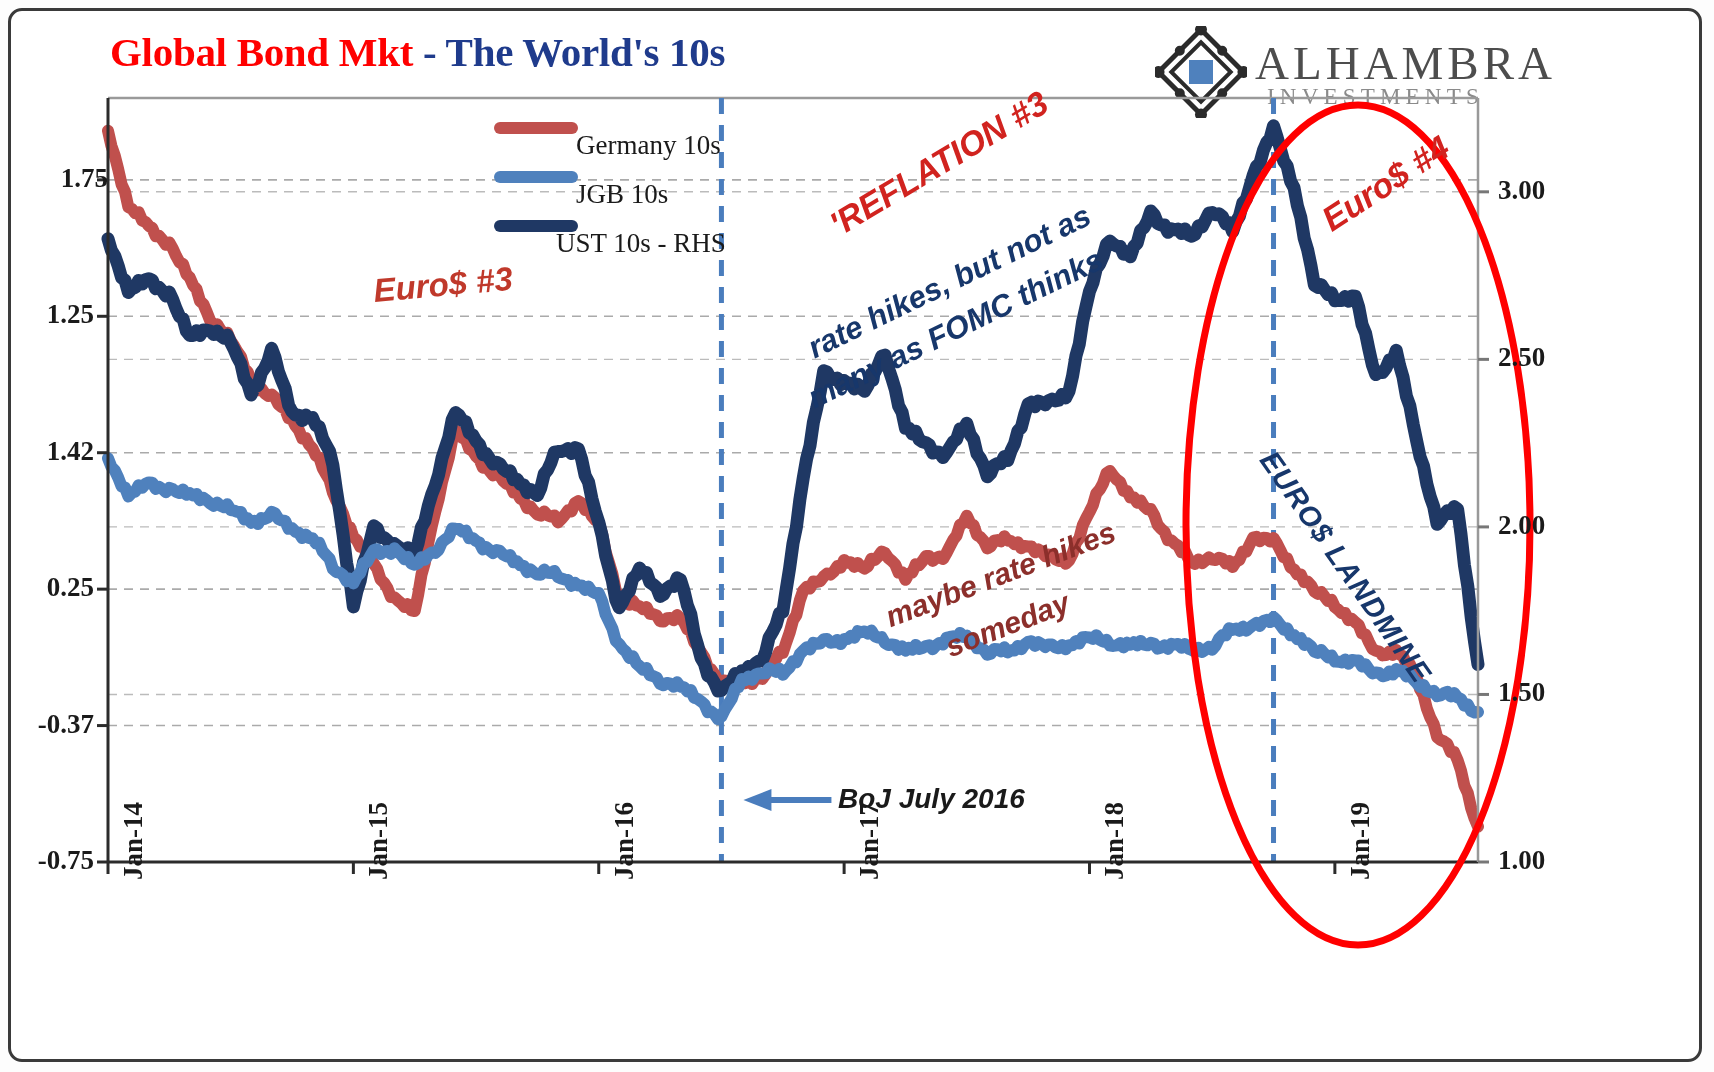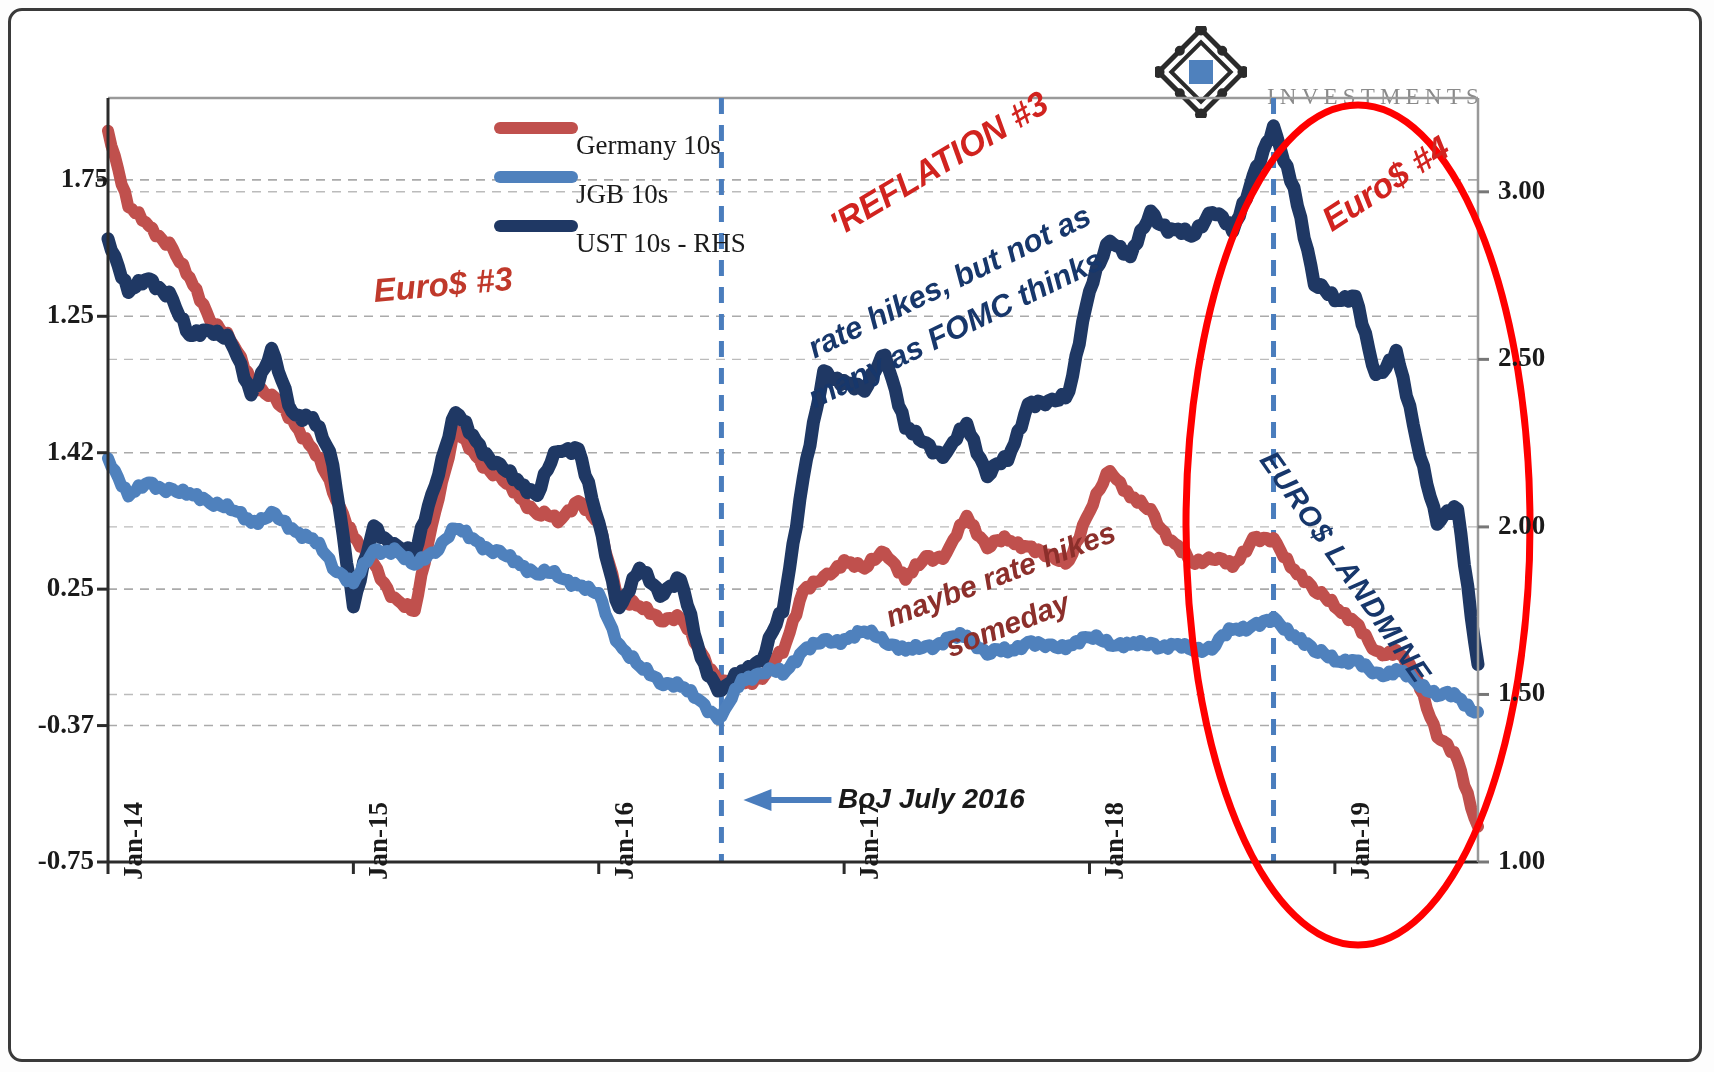--- a/index.html
+++ b/index.html
@@ -114,39 +114,43 @@
     left:838px;top:823px;font-size:28px;color:#1a1a1a;
   }
 </style>
 </head>
 <body>
 
 <div id="frame">
   <div class="outer-border"></div>
   <div class="inner-panel"></div>
 
+  <div id="title">
+    <span class="t-red">Global Bond Mkt</span><span class="t-blue"> - The World's 10s</span>
+  </div>
 
   <div id="logo">
     <div class="mark">
       <svg width="92" height="92" viewBox="0 0 92 92">
         <g transform="translate(46,46) rotate(45)">
           <rect x="-30" y="-30" width="60" height="60" fill="none" stroke="#2b2b2b" stroke-width="5"></rect>
           <rect x="-21" y="-21" width="42" height="42" fill="none" stroke="#2b2b2b" stroke-width="4"></rect>
           <rect x="-12" y="-12" width="24" height="24" fill="#4f81bd" transform="rotate(45)"></rect>
           <circle cx="-30" cy="-30" r="6" fill="#2b2b2b"></circle>
           <circle cx="30" cy="-30" r="6" fill="#2b2b2b"></circle>
           <circle cx="-30" cy="30" r="6" fill="#2b2b2b"></circle>
           <circle cx="30" cy="30" r="6" fill="#2b2b2b"></circle>
           <circle cx="0" cy="-30" r="5" fill="#2b2b2b"></circle>
           <circle cx="0" cy="30" r="5" fill="#2b2b2b"></circle>
           <circle cx="-30" cy="0" r="5" fill="#2b2b2b"></circle>
           <circle cx="30" cy="0" r="5" fill="#2b2b2b"></circle>
         </g>
       </svg>
     </div>
+    <div class="brand">ALHAMBRA</div>
     <div class="sub">INVESTMENTS</div>
   </div>
 
   <div id="plotwrap">
     <svg id="chart-svg" width="1714" height="1072">
         <line x1="108" x2="1478" y1="725.5714285714286" y2="725.5714285714286" stroke="#aaaaaa" stroke-width="1.6" stroke-dasharray="9 7"></line>
         <line x1="108" x2="1478" y1="589.1428571428571" y2="589.1428571428571" stroke="#aaaaaa" stroke-width="1.6" stroke-dasharray="9 7"></line>
         <line x1="108" x2="1478" y1="452.7142857142857" y2="452.7142857142857" stroke="#aaaaaa" stroke-width="1.6" stroke-dasharray="9 7"></line>
         <line x1="108" x2="1478" y1="316.2857142857142" y2="316.2857142857142" stroke="#aaaaaa" stroke-width="1.6" stroke-dasharray="9 7"></line>
         <line x1="108" x2="1478" y1="179.85714285714278" y2="179.85714285714278" stroke="#aaaaaa" stroke-width="1.6" stroke-dasharray="9 7"></line>
@@ -204,21 +208,21 @@
       <div class="xlbl" style="left: 118px; top: 880px;">Jan-14</div>
       <div class="xlbl" style="left: 363.373px; top: 880px;">Jan-15</div>
       <div class="xlbl" style="left: 608.746px; top: 880px;">Jan-16</div>
       <div class="xlbl" style="left: 854.119px; top: 880px;">Jan-17</div>
       <div class="xlbl" style="left: 1099.49px; top: 880px;">Jan-18</div>
       <div class="xlbl" style="left: 1344.87px; top: 880px;">Jan-19</div>
     </div>
   <div id="legend-layer">
       <div class="lg-text" style="left: 576px; top: 109px;">Germany 10s</div>
       <div class="lg-text" style="left: 576px; top: 158px;">JGB 10s</div>
-      <div class="lg-text" style="left: 576px; top: 207px;">UST 10s - RHS</div>
+      <div class="lg-text" style="left: 556px; top: 207px;">UST 10s - RHS</div>
     </div>
 
   <div class="ann" id="ann-euro3">Euro$ #3</div>
   <div class="ann" id="ann-reflation">'REFLATION #3</div>
   <div class="ann" id="ann-ratehikes1">rate hikes, but not as</div>
   <div class="ann" id="ann-ratehikes2">many as FOMC thinks</div>
   <div class="ann" id="ann-maybe1">maybe rate hikes</div>
   <div class="ann" id="ann-maybe2">someday</div>
   <div class="ann" id="ann-euro4">Euro$ #4</div>
   <div class="ann" id="ann-landmine">EURO$ LANDMINE</div>

